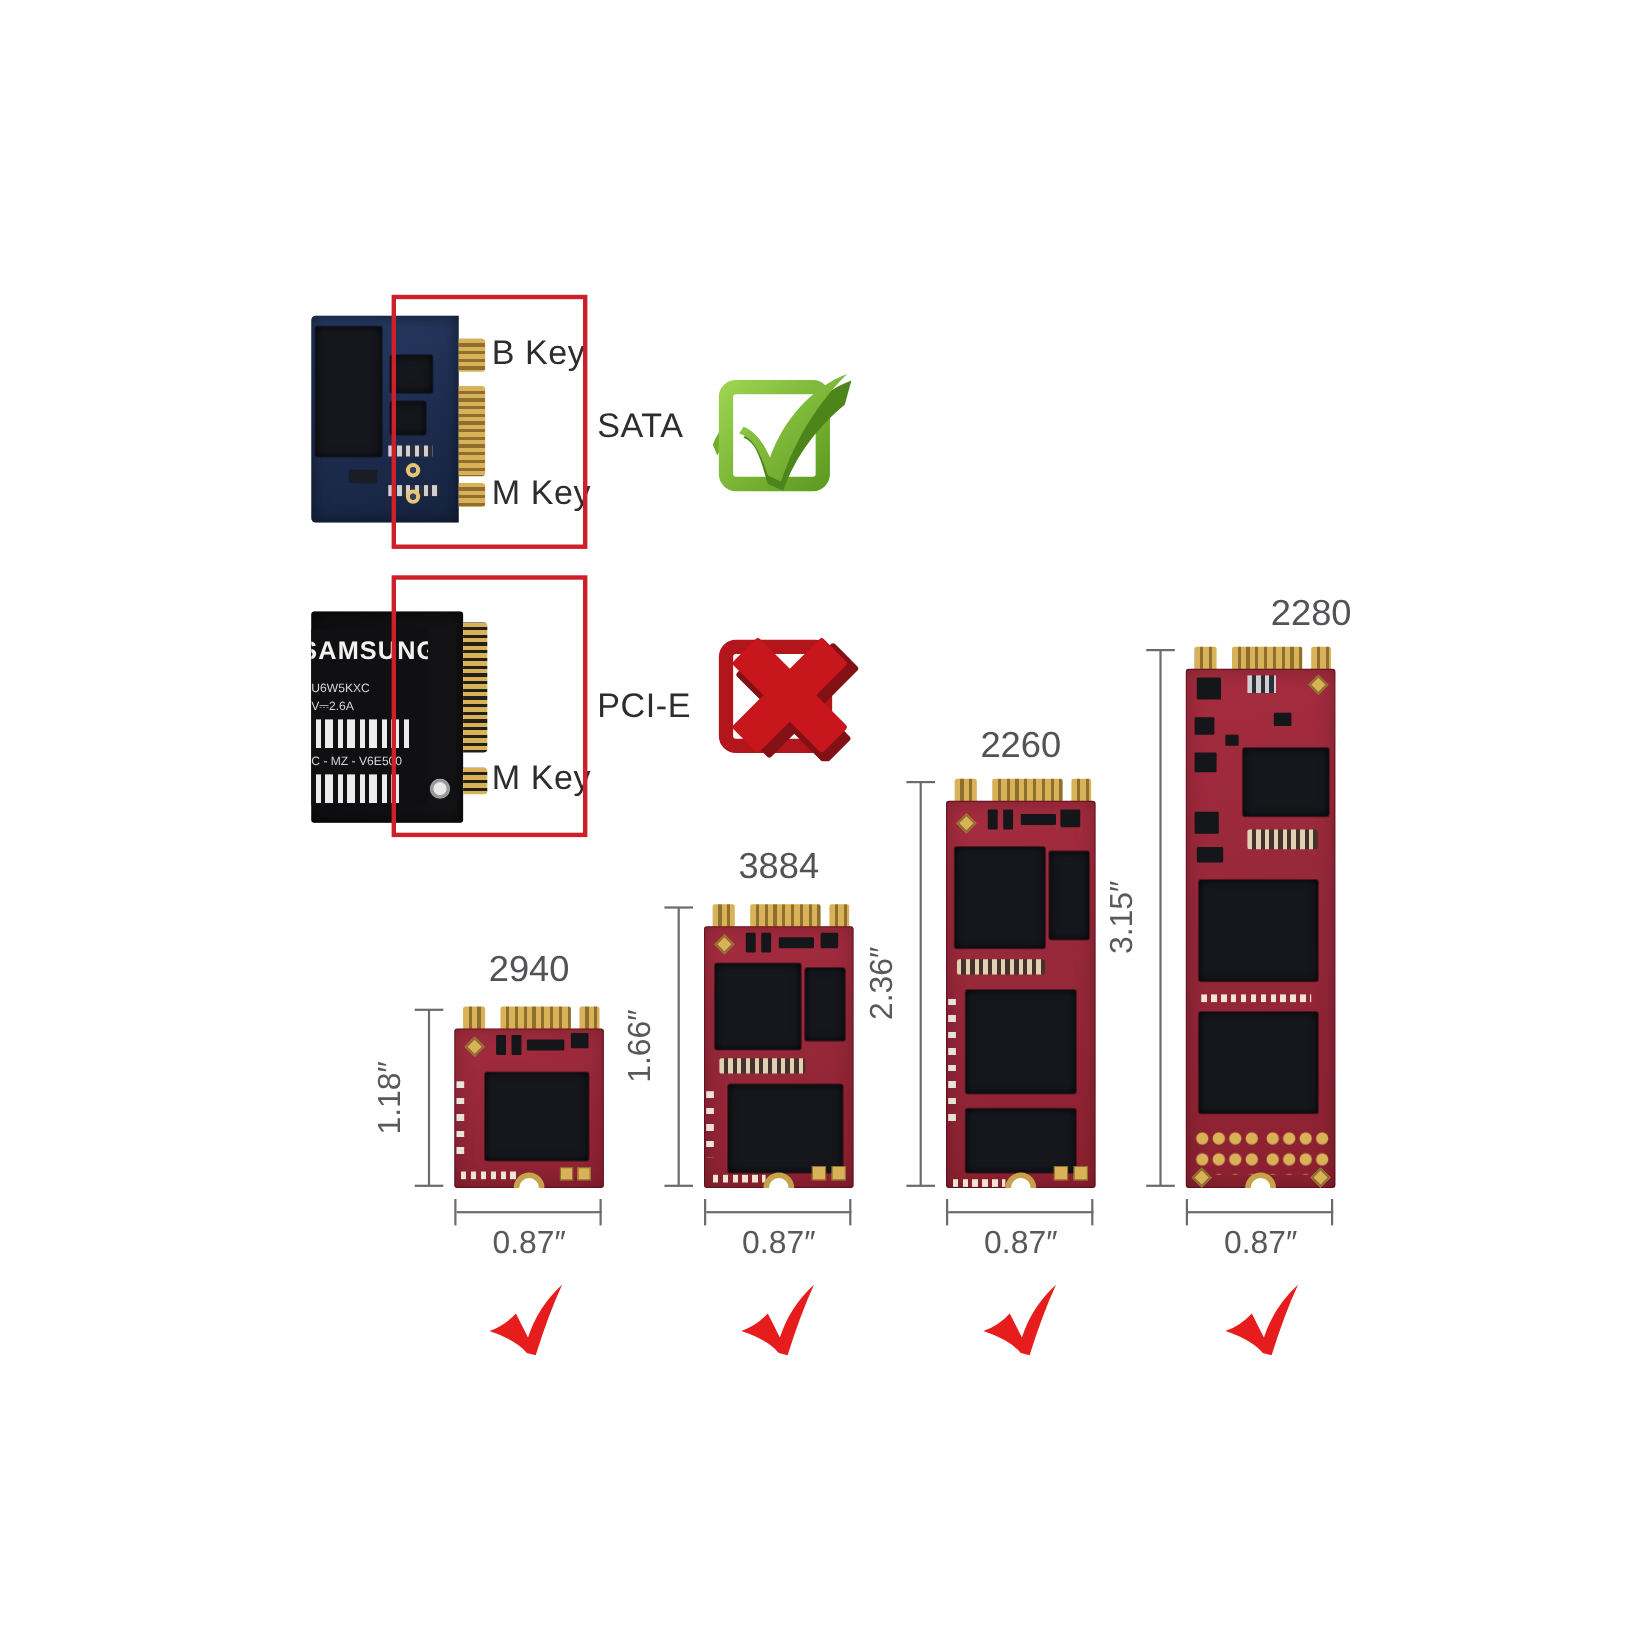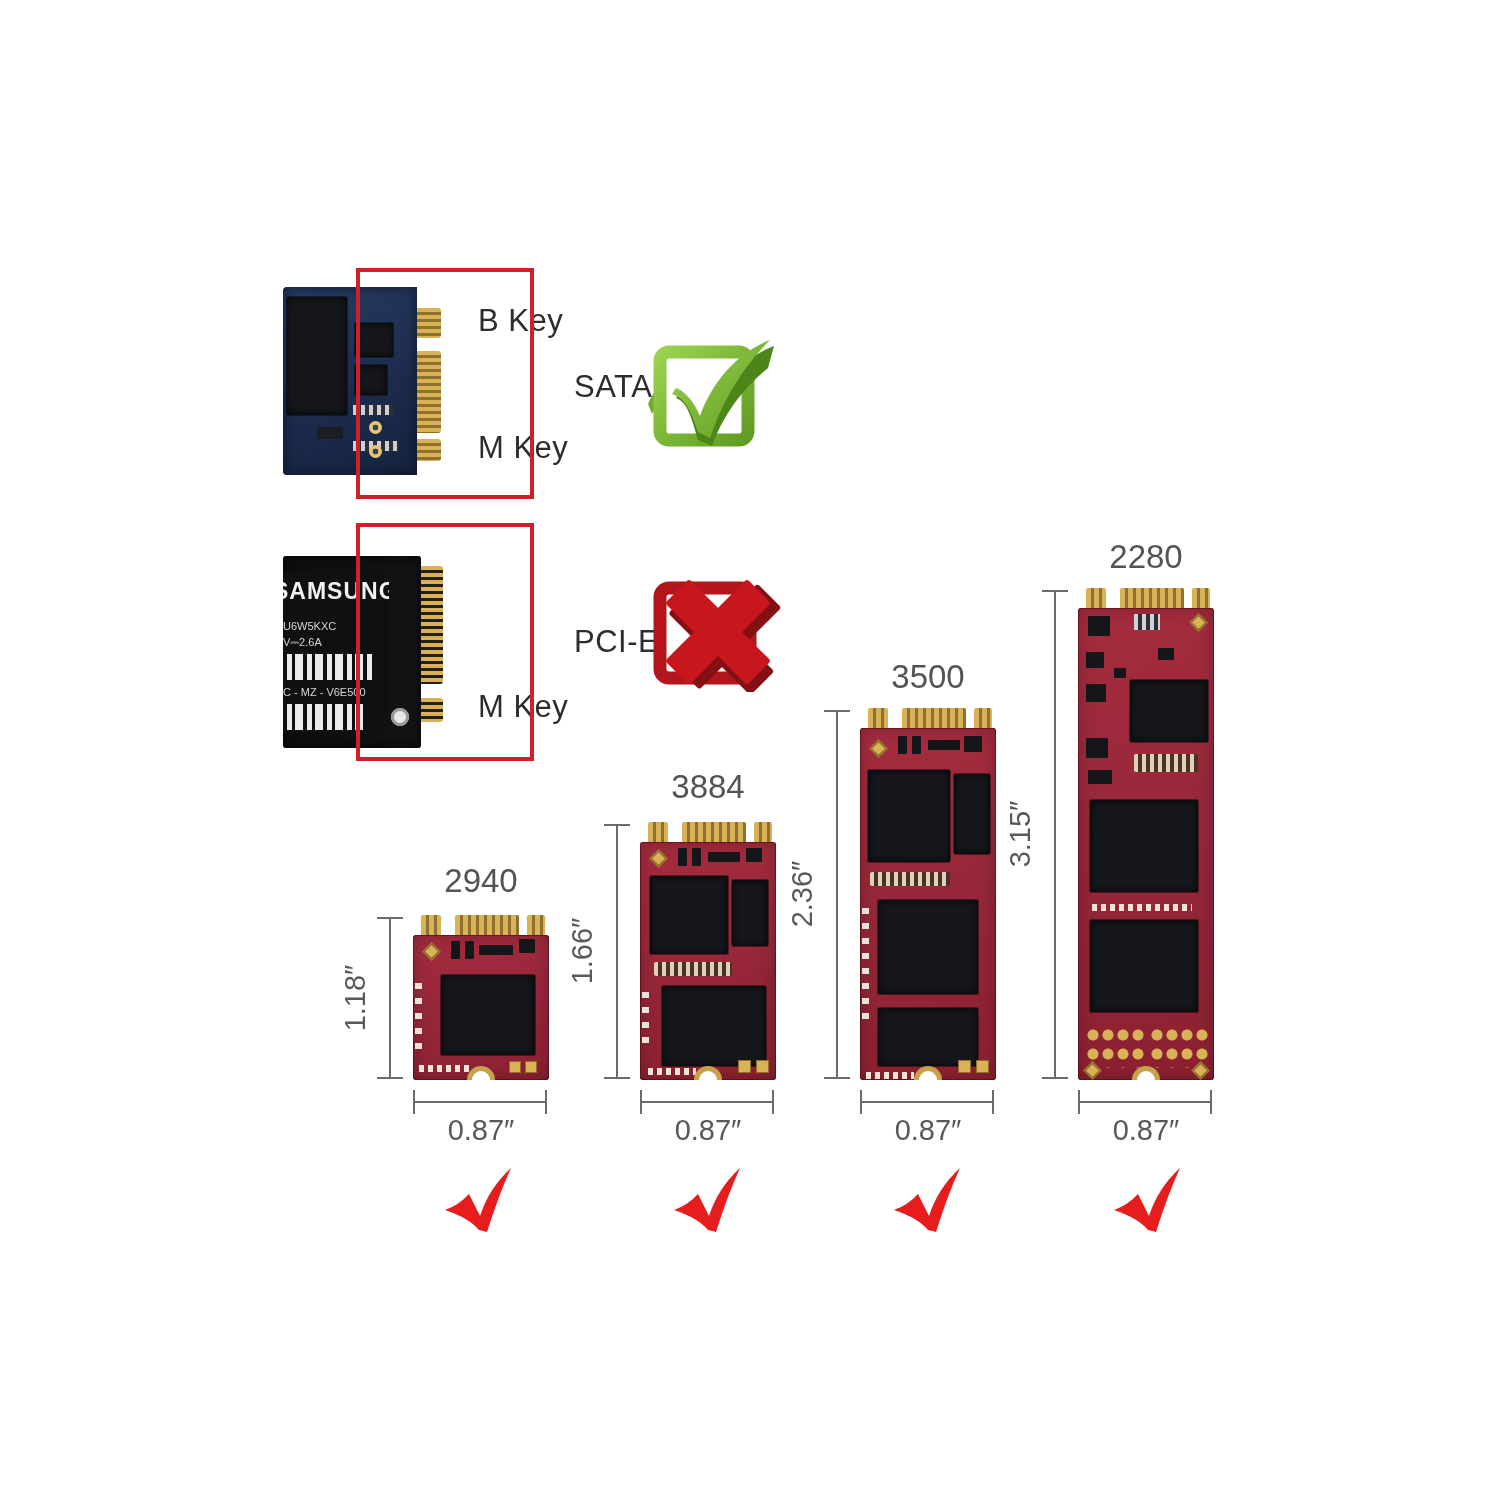--- a/index.html
+++ b/index.html
@@ -1,19 +1,19 @@
 <!DOCTYPE html>
 <html><head>
 <meta charset="utf-8">
 <style>
   html,body{margin:0;padding:0;background:#fff;}
   .canvas{position:relative;width:1499px;height:1500px;background:#ffffff;overflow:hidden;
           font-family:"Liberation Sans",sans-serif;}
   
-  .lbl{position:absolute;color:#2d2d2d;font-size:31px;letter-spacing:.5px;white-space:nowrap;margin-left:31px;}
+  .lbl{position:absolute;color:#2d2d2d;font-size:31px;letter-spacing:.5px;white-space:nowrap;}
   .name{position:absolute;width:136px;text-align:center;color:#525357;font-size:33px;}
   .vlabel{position:absolute;width:140px;height:32px;line-height:32px;text-align:center;
           color:#58595b;font-size:29px;transform:rotate(-90deg);}
   .wlabel{position:absolute;width:136px;text-align:center;color:#58595b;font-size:29px;}
   
   .vline{position:absolute;width:2px;background:#6b6b6b;}
   .vcap{position:absolute;width:26px;height:2px;background:#6b6b6b;}
   .hline{position:absolute;height:2px;background:#6b6b6b;}
   .htick{position:absolute;width:2px;height:24px;background:#6b6b6b;}
   
@@ -179,21 +179,21 @@
       <div class="gold-sq" style="left:98px;top:218px;width:13px;height:13px;"></div>
       <div class="gold-sq" style="left:116px;top:218px;width:13px;height:13px;"></div>
       <div class="notch" style="left:54px;top:224px;"></div>
     </div>
   </div>
   <div class="vline" style="left:616px;top:825px;height:253px;"></div>
   <div class="vcap" style="left:604px;top:824px;"></div>
   <div class="vcap" style="left:604px;top:1077px;"></div>
   <div class="vlabel" style="left:512px;top:935px;">1.66″</div>
 
-  <div class="name" style="left:860px;top:658px;">3500</div>
+  <div class="name" style="left:860px;top:658px;">2260</div>
   <div class="board" style="left:860px;top:708px;width:136px;height:372px;">
     <div class="tab" style="left:8px;width:20px;"></div>
     <div class="tab" style="left:42px;width:64px;"></div>
     <div class="tab" style="left:114px;width:18px;"></div>
     <div class="pcb-body">
       <div class="gold-diamond" style="left:12px;top:14px;"></div>
       <div class="comp" style="left:38px;top:8px;width:9px;height:18px;"></div>
       <div class="comp" style="left:52px;top:8px;width:9px;height:18px;"></div>
       <div class="comp" style="left:68px;top:12px;width:32px;height:10px;"></div>
       <div class="comp" style="left:104px;top:8px;width:18px;height:16px;"></div>
@@ -207,21 +207,21 @@
       <div class="gold-sq" style="left:98px;top:332px;width:13px;height:13px;"></div>
       <div class="gold-sq" style="left:116px;top:332px;width:13px;height:13px;"></div>
       <div class="notch" style="left:54px;top:338px;"></div>
     </div>
   </div>
   <div class="vline" style="left:836px;top:711px;height:367px;"></div>
   <div class="vcap" style="left:824px;top:710px;"></div>
   <div class="vcap" style="left:824px;top:1077px;"></div>
   <div class="vlabel" style="left:732px;top:878px;">2.36″</div>
 
-  <div class="name" style="left:1078px;top:538px;">2280</div>
+  <div class="name" style="left:1124px;top:538px;">2280</div>
   <div class="board" style="left:1078px;top:588px;width:136px;height:492px;">
     <div class="tab" style="left:8px;width:20px;"></div>
     <div class="tab" style="left:42px;width:64px;"></div>
     <div class="tab" style="left:114px;width:18px;"></div>
     <div class="pcb-body">
       <div class="comp" style="left:10px;top:8px;width:22px;height:20px;"></div>
       <div class="gold-diamond" style="left:114px;top:8px;"></div>
       <div class="stripe-v" style="left:56px;top:6px;width:26px;height:16px;"></div>
       <div class="comp" style="left:8px;top:44px;width:18px;height:16px;"></div>
       <div class="comp" style="left:8px;top:76px;width:20px;height:18px;"></div>

